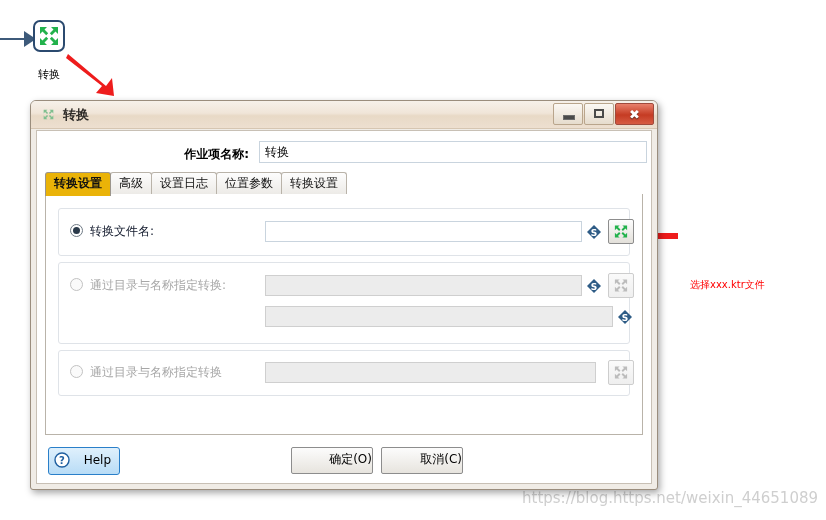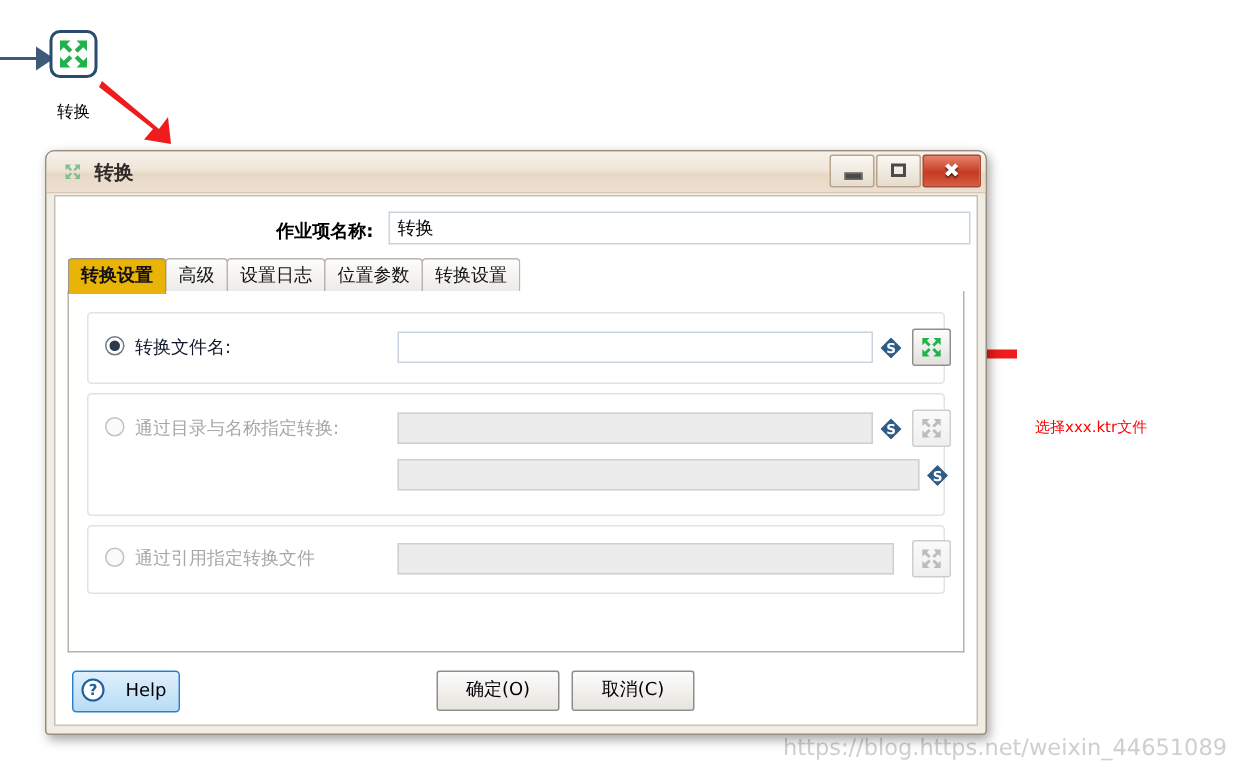--- a/index.html
+++ b/index.html
@@ -99,21 +99,21 @@
      border:1px solid #8d8d8d;border-radius:2px;
      background:linear-gradient(to bottom,#fdfdfd,#e3e0da);}
   .iconbtn.dis{border-color:#cdcdcd;background:linear-gradient(to bottom,#fafafa,#efefef);}
 
   .newbtn{position:absolute;left:12px;top:206px;height:22px;padding:0 7px;line-height:20px;font-size:12px;
      border:1px solid #8d8d8d;border-radius:2px;color:#000;
      background:linear-gradient(to bottom,#fcfcfc,#e7e4de);font-family:"DejaVu Sans",sans-serif;}
 
   
   .btnrow{position:absolute;left:0;right:0;bottom:6px;height:30px;}
-  .btn{position:absolute;height:25px;line-height:23px;text-align:center;font-size:12px;color:#000;
+  .btn{position:absolute;height:25px;line-height:23px;text-align:right;font-size:12px;color:#000;
      border:1px solid #8d8d8d;border-radius:2px;
      background:linear-gradient(to bottom,#fcfcfc,#e7e4de);font-family:"DejaVu Sans",sans-serif;}
   .btn-ok{left:254px;width:80px;}
   .btn-cancel{left:344px;width:80px;}
   .btn-help{left:11px;width:62px;height:26px;line-height:24px;border:1px solid #2a7fc9;border-radius:3px;
      background:linear-gradient(to bottom,#dff0fc,#b8dcf6);text-align:right;padding-right:8px;}
   .help-ic{position:absolute;left:5px;top:4px;width:16px;height:16px;}
 
   .watermark{position:absolute;left:522px;top:489px;font-size:15px;color:#cfcfcf;white-space:nowrap;
      font-family:"DejaVu Sans",sans-serif;}
@@ -249,21 +249,21 @@
         <span class="vardia" style="left:559px;top:47px;">
           <svg width="14" height="14" viewBox="0 0 14 14">
             <path d="M7 0 L14 7 L7 14 L0 7 Z" fill="#2e5c86"></path>
             <text x="7" y="10.5" font-size="9" font-weight="bold" fill="#ffffff" text-anchor="middle" font-family="DejaVu Sans, sans-serif">S</text>
           </svg>
         </span>
       </div>
 
       <div class="group g3">
         <span class="radio off" style="left:11px;top:14px;"></span>
-        <span class="rlabel dis" style="left:31px;top:13px;">通过引用指定转换文件</span>
+        <span class="rlabel dis" style="left:31px;top:13px;">通过目录与名称指定转换</span>
         <input class="tfield dis" type="text" style="left: 206px; top: 11px; width: 331px; padding: 0px 4px; font-size: 12px;" disabled="" value="">
         <div class="iconbtn dis" style="left:549px;top:9px;">
           <svg width="20" height="19" viewBox="0 0 28 28" style="margin:2px;">
             <g fill="#bcbcbc">
               <path d="M5 5 L12 5 L9.5 7.5 L13.2 11.2 L11.2 13.2 L7.5 9.5 L5 12 Z"></path>
               <path d="M23 5 L23 12 L20.5 9.5 L16.8 13.2 L14.8 11.2 L18.5 7.5 L16 5 Z"></path>
               <path d="M5 23 L5 16 L7.5 18.5 L11.2 14.8 L13.2 16.8 L9.5 20.5 L12 23 Z"></path>
               <path d="M23 23 L16 23 L18.5 20.5 L14.8 16.8 L16.8 14.8 L20.5 18.5 L23 16 Z"></path>
             </g>
           </svg>

